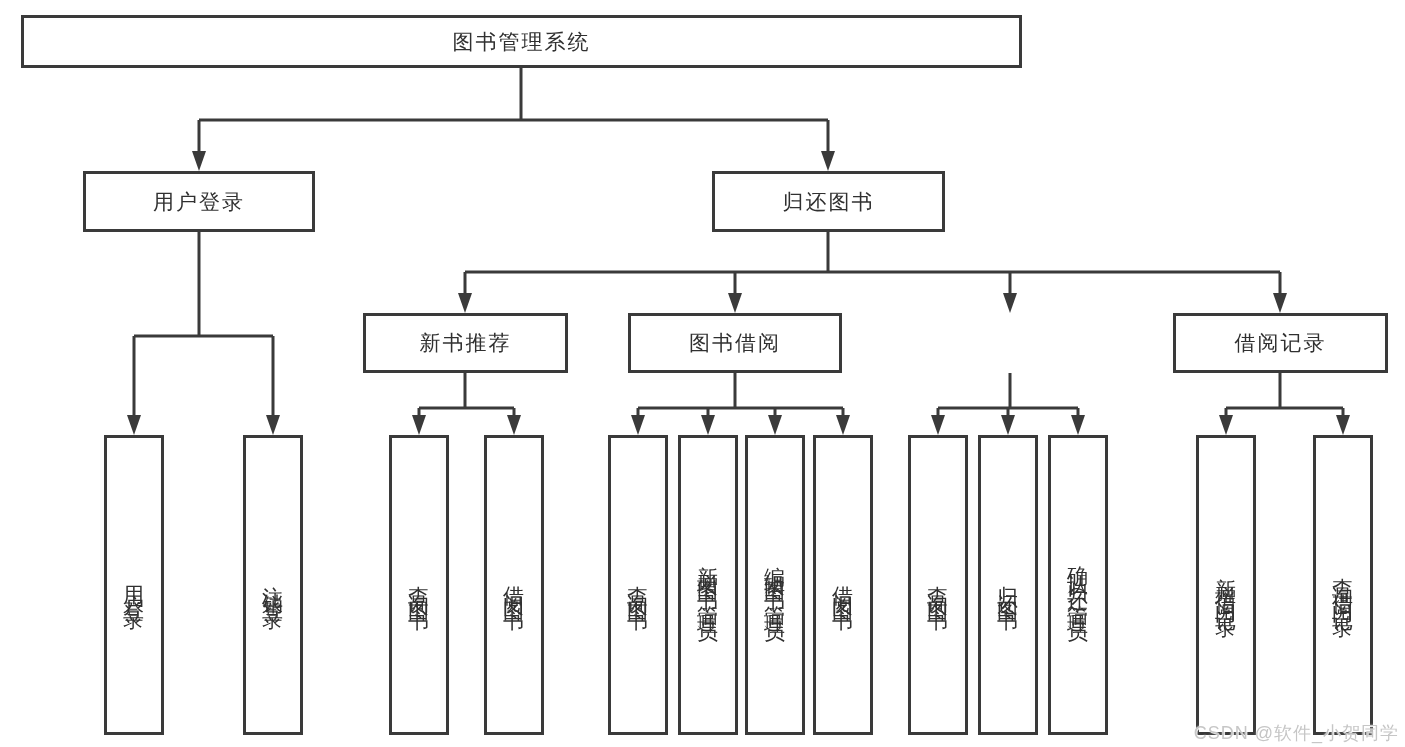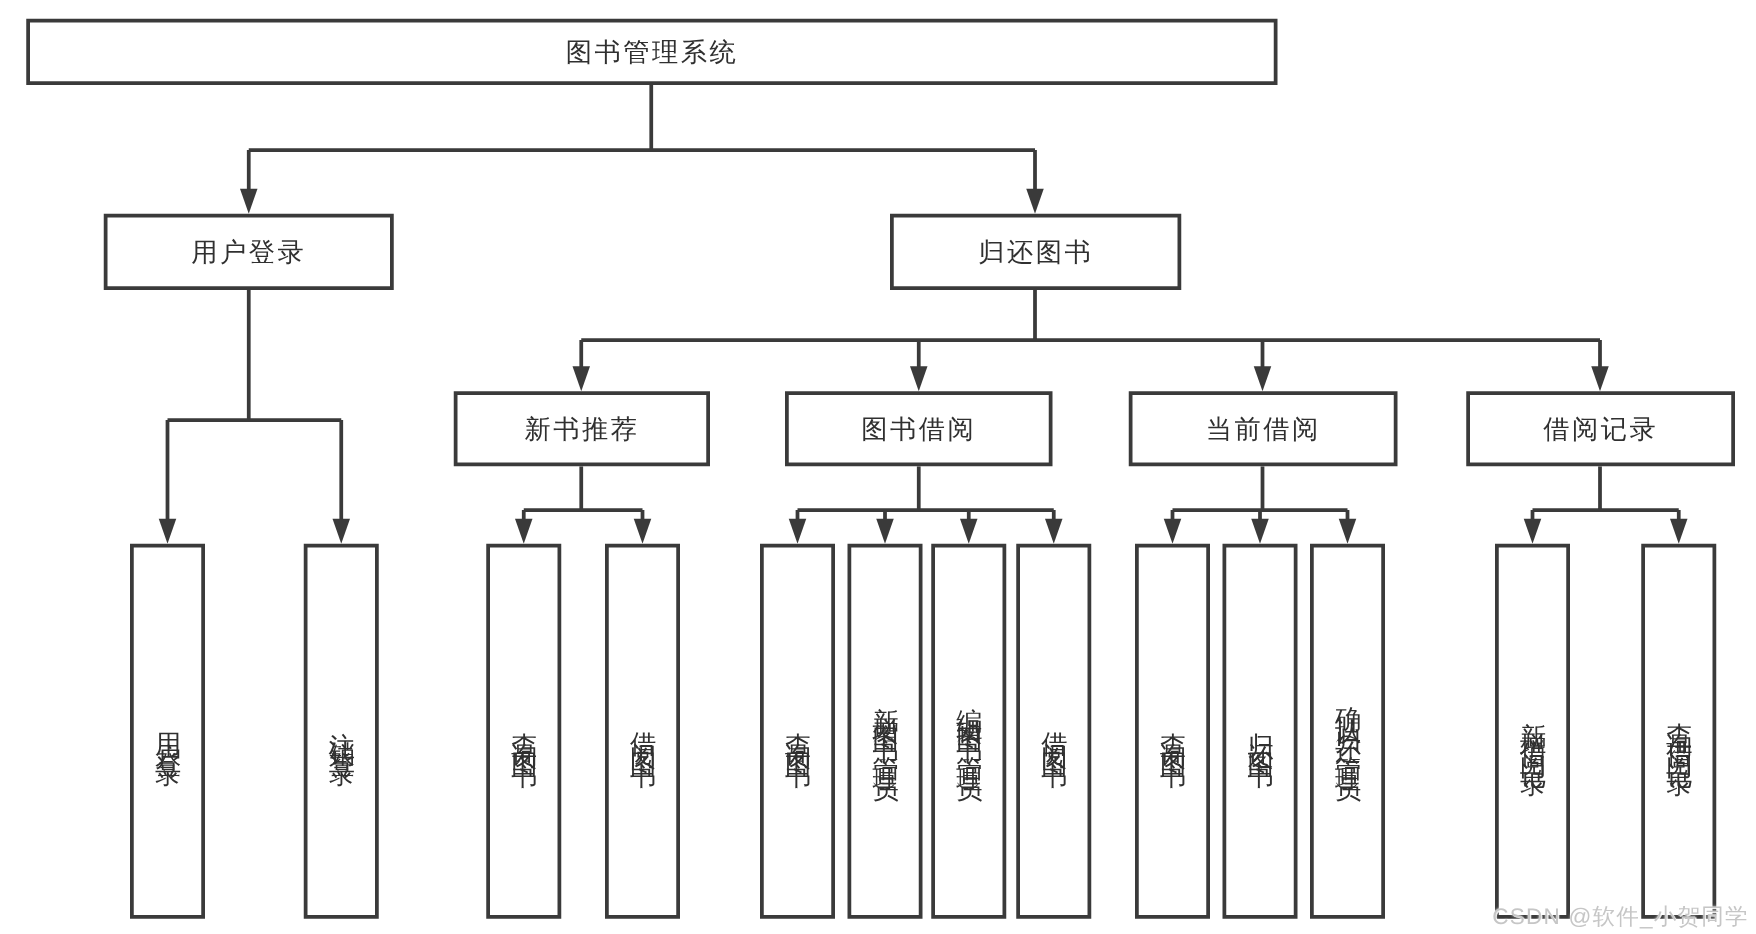--- a/index.html
+++ b/index.html
@@ -116,23 +116,20 @@
   <div class="box hbox" style="left:712px;top:171px;width:233px;height:61px">
     <span>归还图书</span>
   </div>
 
   <div class="box hbox" style="left:628px;top:313px;width:214px;height:60px">
     <span>图书借阅</span>
   </div>
   <div class="box hbox" style="left:363px;top:313px;width:205px;height:60px">
     <span>新书推荐</span>
   </div>
-  <div class="box hbox" style="left:903px;top:313px;width:215px;height:60px">
-    <span>当前借阅</span>
-  </div>
   <div class="box hbox" style="left:1173px;top:313px;width:215px;height:60px">
     <span>借阅记录</span>
   </div>
 
   <div class="box vbox" style="left:104px;top:435px;width:60px;height:300px">
     <span>用户登录</span>
   </div>
   <div class="box vbox" style="left:243px;top:435px;width:60px;height:300px">
     <span>注销登录</span>
   </div>

